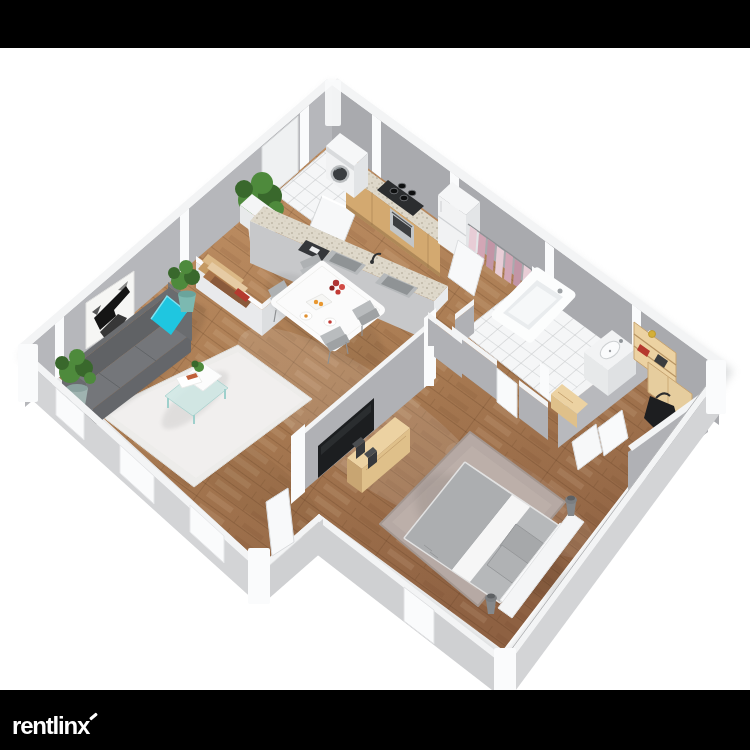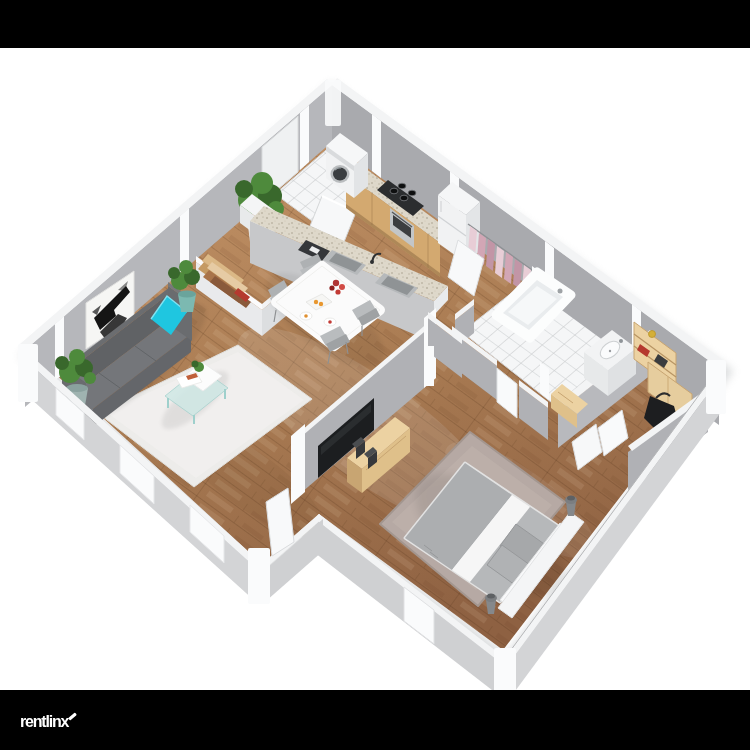--- a/index.html
+++ b/index.html
@@ -1,21 +1,21 @@
 <!DOCTYPE html>
 <html style="--page-bg: #ffffff; --letterbox: #000000; --logo-color: #ffffff; --wall-left: #b6b7bb; --wall-right: #a9aaae; --wall-interior: #b0b1b5; --wall-top: #f3f4f5; --wall-exterior: #d3d4d6; --jamb-white: #fafbfc; --floor-light: #c49468; --floor-mid: #aa7c53; --floor-dark: #8e6142; --tile: #f5f6f7; --grout: #c6c9cb; --rug-living: #edecea; --rug-bedroom: #b6a9a4; --sofa-dark: #606265; --sofa-mid: #74767a; --sofa-front: #64666a; --pillow-cyan: #1fc6e0; --art-bg: #f6f6f4; --art-ink: #151515; --plant-green: #4e8a3c; --plant-green-dark: #39682c; --pot-white: #f1f1f1; --pot-teal: #7cb9b1; --table-white: #fbfbfb; --chair-grey: #b9bcbe; --counter-wood: #d3a970; --granite: #ded8ca; --stove-black: #2b2d2f; --steel: #c3c6c8; --appliance-white: #f1f2f3; --clothes-pink: #d2a6b5; --clothes-light: #e8cdd6; --tub-white: #fcfdfd; --bed-sheet: #f4f4f4; --bed-blanket: #acaeb0; --bed-pillow: #a6a8aa; --wood-light: #ecd2a2; --wood-mid: #dfc08a; --wood-dark: #c8a572; --tv-black: #1c1e20; --speaker-dark: #36383b; --bag-black: #1d1e20; --accent-red: #b5392f; --flower-red: #c23b35;"><head>
 <meta charset="utf-8">
 <style>
   html,body{margin:0;padding:0;background:#ffffff;}
   .stage{position:relative;width:750px;height:750px;overflow:hidden;background:var(--page-bg,#ffffff);font-family:"Liberation Sans",sans-serif;}
   .letterbox{position:absolute;left:0;width:750px;background:var(--letterbox,#000);}
   .letterbox.top{top:0;height:48px;}
   .letterbox.bottom{top:690px;height:60px;}
-  .logo{position:absolute;left:20px;top:24px;color:var(--logo-color,#fff);
-        font-weight:700;font-size:16px;letter-spacing:-1.2px;line-height:1;}
+  .logo{position:absolute;left:12px;top:24px;color:var(--logo-color,#fff);
+        font-weight:700;font-size:24px;letter-spacing:-1.2px;line-height:1;}
   .logo-accent{position:absolute;right:-9px;top:1px;width:9px;height:3px;background:var(--logo-color,#fff);
         transform:rotate(-40deg);border-radius:1px;}
   svg{position:absolute;left:0;top:0;}
 </style>
 </head>
 <body>
 
 <div class="stage">
 
 <svg width="750" height="750" viewBox="0 0 750 750">

